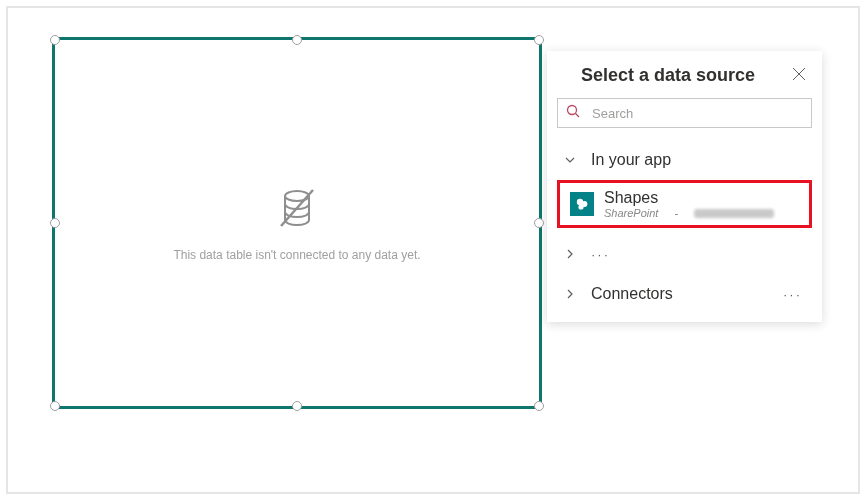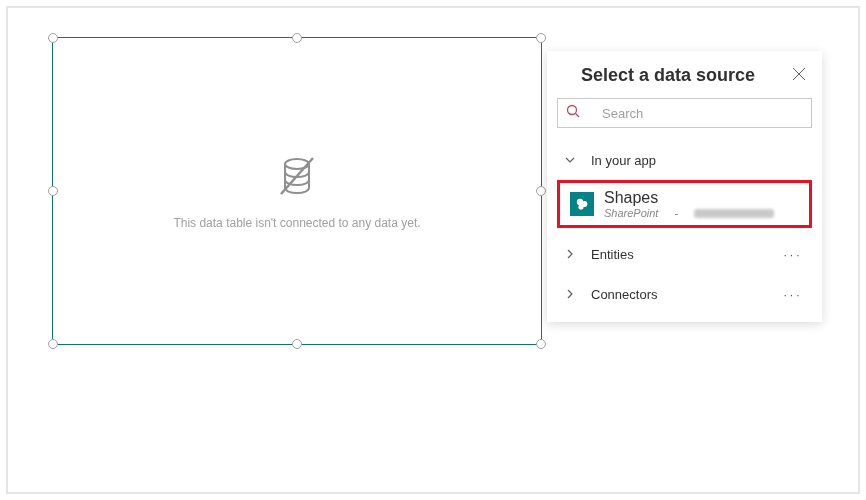--- a/index.html
+++ b/index.html
@@ -20,22 +20,22 @@
     .canvas-inner {
       position: absolute;
       inset: 14px;
       background: #fff;
     }
     .selected-control {
       position: absolute;
       left: 30px;
       top: 15px;
       width: 490px;
-      height: 308px;
-      border: 1px solid #0f766e;
+      height: 372px;
+      border: 3px solid #0f766e;
       background: #fff;
       text-align: right;
     }
     .handle {
       position: absolute;
       width: 10px;
       height: 10px;
       background: #fff;
       border: 1px solid #a0a0a0;
       border-radius: 50%;
@@ -87,41 +87,41 @@
       cursor: pointer;
       line-height: 1;
     }
     .search-wrap { padding: 0 10px 12px 10px; }
     .search-box {
       display: flex;
       align-items: center;
       border: 1px solid #c8c8c8;
       height: 30px;
       padding: 0 8px;
-      gap: 22px;
+      gap: 12px;
     }
     .search-box input {
       border: none;
       outline: none;
       flex: 1;
       font-size: 13px;
       font-family: inherit;
       color: #323130;
     }
     .search-box input::placeholder { color: #a19f9d; }
     .section-row {
       display: flex;
       align-items: center;
       padding: 10px 16px;
       gap: 14px;
       cursor: pointer;
       min-height: 40px;
     }
     .section-label {
-      font-size: 13px;
+      font-size: 16px;
       color: #323130;
       flex: 1;
     }
     .chevron {
       width: 14px;
       display: flex;
       justify-content: center;
       color: #605e5c;
     }
     .more {
@@ -246,21 +246,20 @@
           </span>
         </div>
       </div>
 
       <div class="section-row">
         <span class="chevron">
           <svg width="12" height="12" viewBox="0 0 12 12" fill="none" stroke="#605e5c" stroke-width="1.2">
             <polyline points="4,2 8,6 4,10"></polyline>
           </svg>
         </span>
-        <span class="section-label">Entities</span>
         <span class="more">···</span>
       </div>
 
       <div class="section-row">
         <span class="chevron">
           <svg width="12" height="12" viewBox="0 0 12 12" fill="none" stroke="#605e5c" stroke-width="1.2">
             <polyline points="4,2 8,6 4,10"></polyline>
           </svg>
         </span>
         <span class="section-label">Connectors</span>

